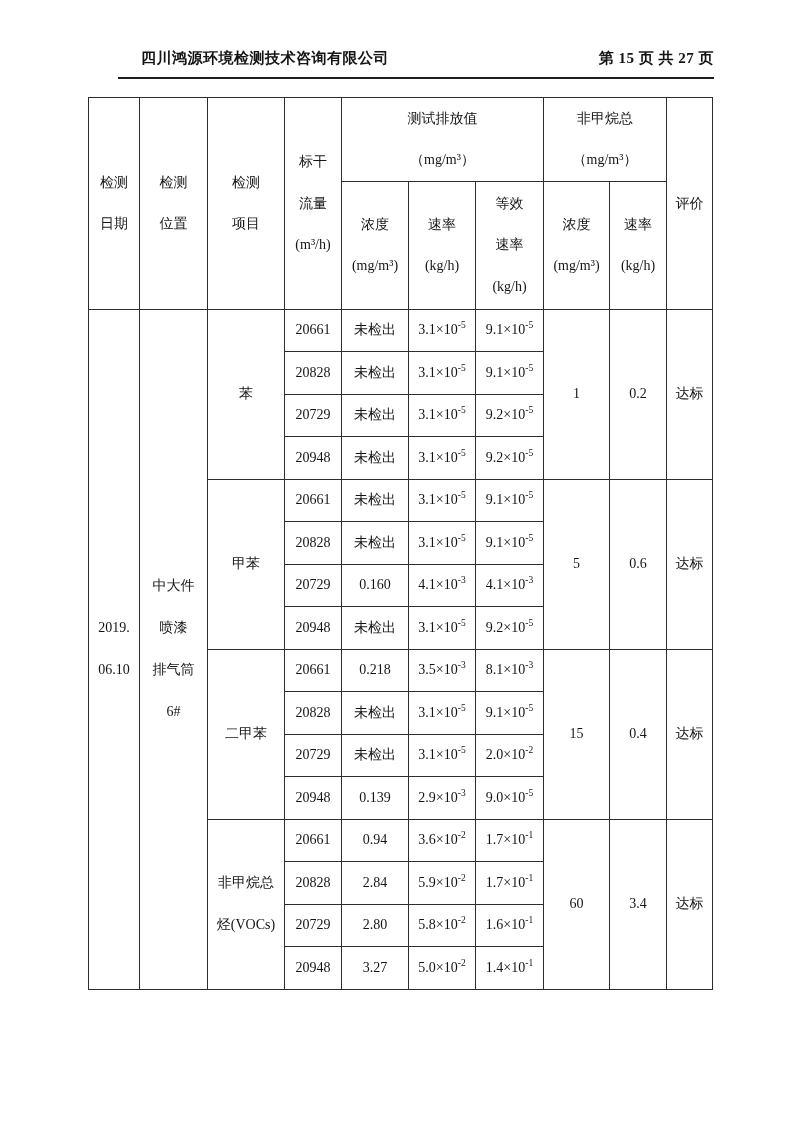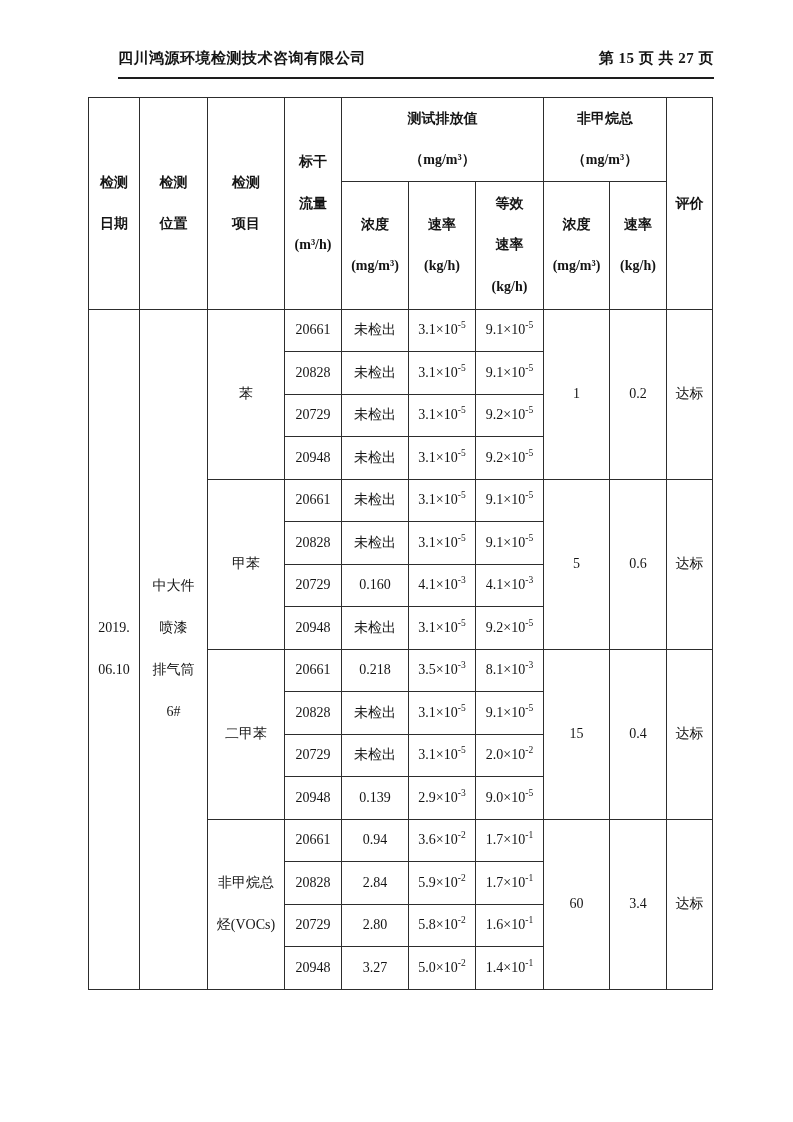--- a/index.html
+++ b/index.html
@@ -7,32 +7,32 @@
     width:793px;height:1122px;background:#ffffff;position:relative;
     font-family:"Liberation Serif","DejaVu Serif",serif;color:#141414;
     overflow:hidden;
   }
   .doc-header{
     position:absolute;left:118px;top:49px;width:596px;
     display:flex;justify-content:space-between;align-items:baseline;
     border-bottom:2px solid #1d1d1d;padding-bottom:9px;
     font-size:15px;white-space:nowrap;font-weight:600;
   }
-  .doc-header span{letter-spacing:0.5px;}
+  .doc-header span{letter-spacing:0.5px;margin-left:23px;}
   table.report-table{
     position:absolute;left:88px;top:97px;
     border-collapse:collapse;table-layout:fixed;
   }
   .report-table td{
     border:1.5px solid #2d2d2d;
     text-align:center;vertical-align:middle;
     font-size:14px;padding:0 2px;
     overflow:hidden;
   }
-  .hd{font-weight:bold;white-space:pre-line;line-height:2.95;}
+  .hd{font-weight:normal;white-space:pre-line;line-height:2.95;}
   .ml{white-space:pre-line;line-height:3.0;}
   tr.h1{height:83px;}
   tr.h2{height:128px;}
   tr.br{height:42.5px;}
   sup{font-size:9.5px;line-height:0;}
 </style>
 </head>
 <body>
 
 <div class="doc-header">

